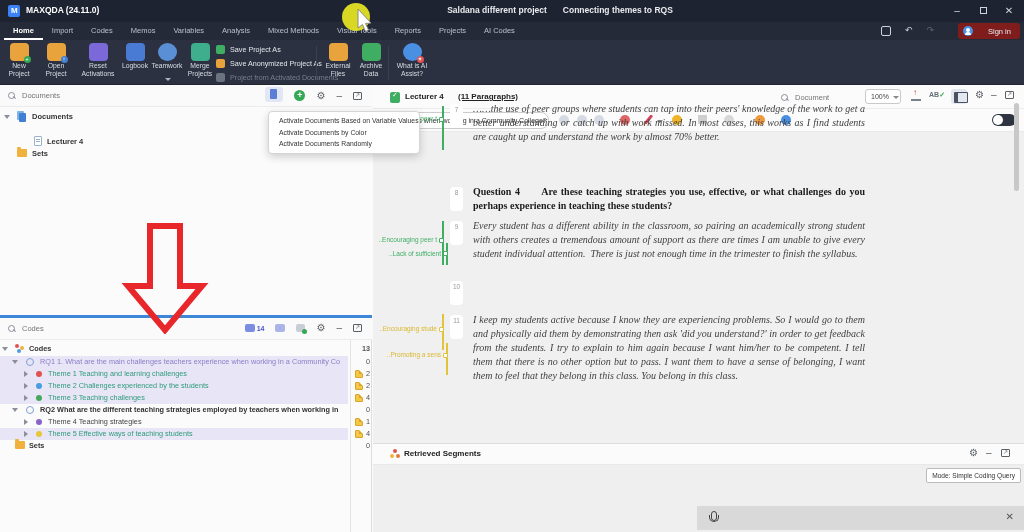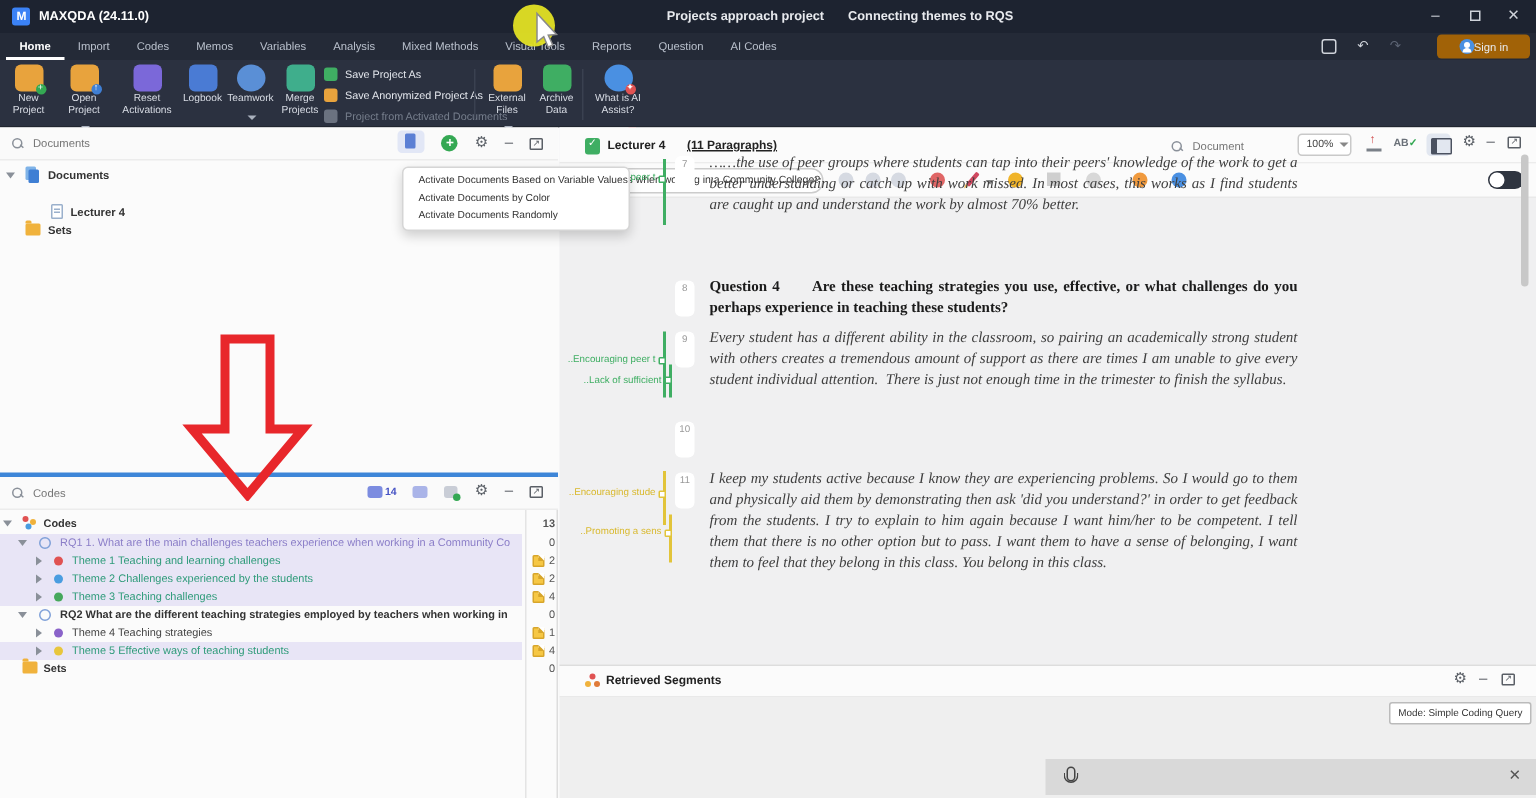--- a/index.html
+++ b/index.html
@@ -18,21 +18,21 @@
   .wb-restore i{display:block;margin:4px auto;width:7px;height:7px;border:1px solid #cfd3da;}
 
   
   .tabrow{position:absolute;left:0;top:22px;width:1024px;height:18px;background:#242a37;}
   .tabs{position:absolute;left:4px;top:0;display:flex;height:18px;}
   .tab{padding:0 9px;font-size:7.5px;color:#b9c0cc;line-height:17px;white-space:nowrap;}
   .tab.active{color:#fff;font-weight:bold;border-bottom:2px solid #fff;}
   .ribicons{position:absolute;right:90px;top:3px;display:flex;gap:14px;color:#cfd3da;font-size:9px;}
   .gridic{width:10px;height:10px;border:1px solid #cfd3da;border-radius:2px;margin-top:1px;}
   .redo{color:#5d6575;}
-  .signin{position:absolute;right:4px;top:1px;width:62px;height:16px;background:#a16207;border-radius:3px;display:flex;align-items:center;gap:0;padding:0 5px;justify-content:center;}
+  .signin{position:absolute;right:4px;top:1px;width:62px;height:16px;background:#7f1d1d;border-radius:3px;display:flex;align-items:center;gap:15px;padding:0 5px;}
   .avatar{width:10px;height:10px;border-radius:50%;background:#4a90e2;position:relative;}
   .avatar:before{content:"";position:absolute;left:3px;top:2px;width:4px;height:4px;border-radius:50%;background:#fff;}
   .avatar:after{content:"";position:absolute;left:2px;top:6px;width:6px;height:3px;border-radius:3px 3px 0 0;background:#fff;}
   .signin span{font-size:7.5px;color:#e8eaee;}
 
   
   .ribbon{position:absolute;left:0;top:40px;width:1024px;height:45px;background:#2b3140;border-bottom:1px solid #20252f;}
   .rbtn{position:absolute;top:2px;text-align:center;}
   .rbtn .ric{margin:1px auto 1px;width:19px;height:18px;border-radius:4px;position:relative;}
   .rbtn .rlb{font-size:6.8px;line-height:7.5px;color:#d9dde5;white-space:pre-line;}
@@ -154,41 +154,41 @@
 </style>
 </head>
 <body>
 
 <div id="app">
 
   <div class="titlebar">
     <div class="appicon"></div>
     <div class="apptitle">MAXQDA (24.11.0)</div>
     <div class="centertitle">
-      <span>Projects approach project</span><span>Connecting themes to RQS</span>
+      <span>Saldana different project</span><span>Connecting themes to RQS</span>
     </div>
     <div class="winbtn" style="right:56px;">–</div>
     <div class="winbtn wb-restore" style="right:30px;">
         <i></i>
       </div>
     <div class="winbtn" style="right:4px;">✕</div>
   </div>
 
   <div class="tabrow">
     <div class="tabs">
       <div class="tab active">Home</div>
       <div class="tab">Import</div>
       <div class="tab">Codes</div>
       <div class="tab">Memos</div>
       <div class="tab">Variables</div>
       <div class="tab">Analysis</div>
       <div class="tab">Mixed Methods</div>
       <div class="tab">Visual Tools</div>
       <div class="tab">Reports</div>
-      <div class="tab">Question</div>
+      <div class="tab">Projects</div>
       <div class="tab">AI Codes</div>
     </div>
     <div class="ribicons">
       <div class="gridic"></div>
       <div>↶</div>
       <div class="redo">↷</div>
     </div>
     <div class="signin">
       <div class="avatar"></div>
       <span>Sign in</span>

